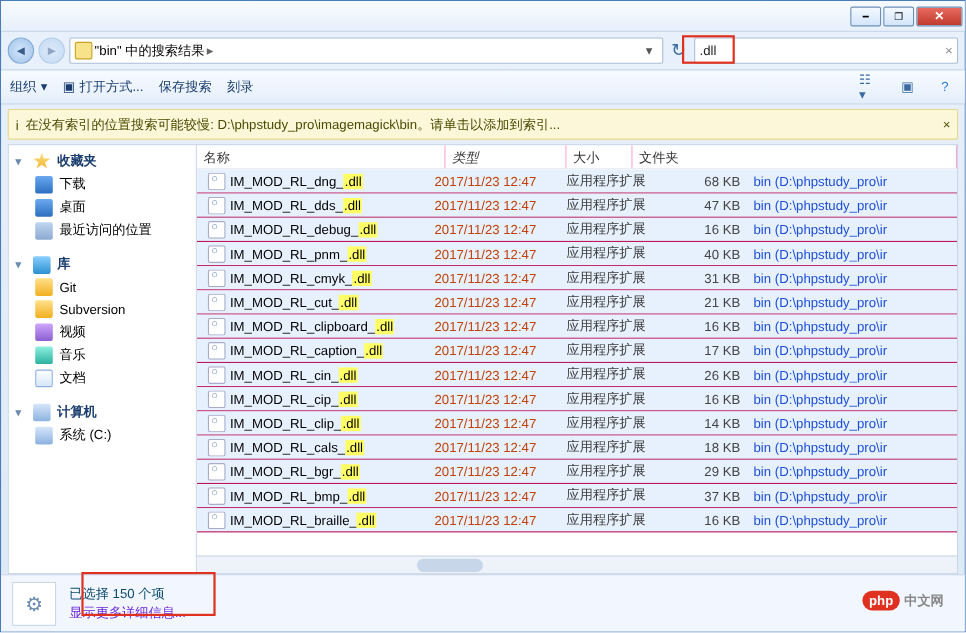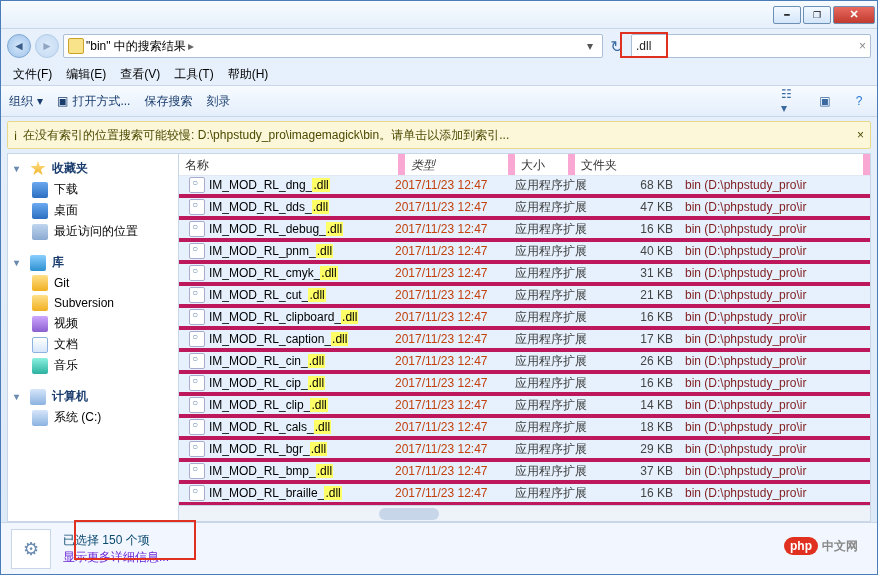--- a/index.html
+++ b/index.html
@@ -47,32 +47,32 @@
 .ic-vid { background: linear-gradient(#cfa6ff,#8a5fd0); }
 .ic-pic { background: linear-gradient(#a6e6ff,#4aa9d0); }
 .ic-doc { background: linear-gradient(#fff,#d6e6fa); border:1px solid #8cb2e0; }
 .ic-music { background: linear-gradient(#8cf0e0,#2cb2a0); }
 .ic-comp { background: linear-gradient(#d6e6fa,#8cb2e0); }
 .ic-drive { background: linear-gradient(#d6e6fa,#8cb2e0); }
 .tri { color:#6a8ab0; font-size:10px; width:10px; }
 
 .filepane { flex:1; background:#fff; border:1px solid #c9d6e8; border-left:none; display:flex; flex-direction:column; overflow:hidden; }
 .headers { height: 22px; display:flex; border-bottom:1px solid #e1e8f2; font-size:12px; color:#333; }
-.headers div { padding: 3px 6px; border-right:7px solid #f9a8d4; }
+.headers div { padding: 3px 6px; border-right:1px solid #f9a8d4; }
 .filelist { flex:1; overflow-y:auto; overflow-x:hidden; }
-.row { height: 22px; display:flex; align-items:center; font-size:12px; background:#e6f1fd; border-bottom:4px solid #be185d; }
+.row { height: 22px; display:flex; align-items:center; font-size:12px; background:#e6f1fd; border-bottom:1px solid #be185d; }
 .row .cell { padding: 0 6px; white-space:nowrap; overflow:hidden; text-overflow:ellipsis; }
 .ficon { width:16px; height:16px; margin-left:4px; flex-shrink:0; background:#fff; border:1px solid #aac; border-radius:2px; position:relative; }
 .ficon::after { content:"○"; position:absolute; left:2px; top:-1px; font-size:10px; color:#6a8ab0; }
 .hl-dll { background: #ffff66; padding:0 1px; }
 .c-name { width: 210px; display:flex; align-items:center; gap:4px; }
 .c-date { width: 120px; color:#c2410c; }
 .c-type { width: 110px; color:#404040; }
 .c-size { width: 60px; color:#444; text-align:right; }
-.c-folder { flex:1; color:#7f1d1d; }
+.c-folder { flex:1; color:#1d4ed8; }
 .hscroll { height:16px; background:#eef3fa; border-top:1px solid #ccd6e5; position:relative; }
 .hscroll .thumb { position:absolute; left:200px; width:60px; height:12px; top:2px; background:#c8d6ea; border-radius:6px; }
 
 .status { height: 52px; background:#f2f7ff; border-top:1px solid #c9d6e8; display:flex; align-items:center; padding:4px 10px; gap:12px; font-size:12px; }
 .sthumb { width:40px; height:40px; background:#fff; border:1px solid #c9d6e8; display:flex; align-items:center; justify-content:center; color:#6a8ab0; font-size:18px; }
 .status .line1 { color:#0c4a6e; }
 .status .line2 { color:#6d28d9; cursor:pointer; }
 
 .watermark { position:absolute; right:20px; bottom:20px; display:flex; align-items:center; gap:4px; }
 .wm-badge { background:#e03020; color:#fff; font-size:12px; font-weight:bold; padding:2px 6px; border-radius:10px; }
@@ -103,27 +103,20 @@
       <span class="bcdrop" style="margin-left:auto;">▾</span>
     </div>
     <div class="refresh">↻</div>
     <div class="searchbox">
       <span class="sterm">.dll</span>
       <span class="sclr">×</span>
     </div>
   </div>
   <div class="red-hl" style="left:620px; top:32px; width:48px; height:26px;"></div>
 
-  <div class="menubar">
-    <span>文件(F)</span>
-    <span>编辑(E)</span>
-    <span>查看(V)</span>
-    <span>工具(T)</span>
-    <span>帮助(H)</span>
-  </div>
 
   <div class="toolbar">
     <div class="tbtn"><span>组织</span> ▾</div>
     <div class="tbtn">▣ <span>打开方式...</span></div>
     <div class="tbtn">
         <span>保存搜索</span>
       </div>
     <div class="tbtn">
         <span>刻录</span>
       </div>
@@ -170,26 +163,26 @@
         </div>
       <div class="item">
           <div class="sicon ic-folder"></div>
           <span>Subversion</span>
         </div>
       <div class="item">
           <div class="sicon ic-vid"></div>
           <span>视频</span>
         </div>
       <div class="item">
+          <div class="sicon ic-music"></div>
+          <span>音乐</span>
+        </div>
+      <div class="item">
           <div class="sicon ic-doc"></div>
           <span>文档</span>
-        </div>
-      <div class="item">
-          <div class="sicon ic-music"></div>
-          <span>音乐</span>
         </div>
       <div style="height:10px;"></div>
       <div class="grp">
           <span class="tri">▾</span>
           <div class="sicon ic-comp"></div>
           <span>计算机</span>
         </div>
       <div class="item">
           <div class="sicon ic-drive"></div>
           <span>系统 (C:)</span>

